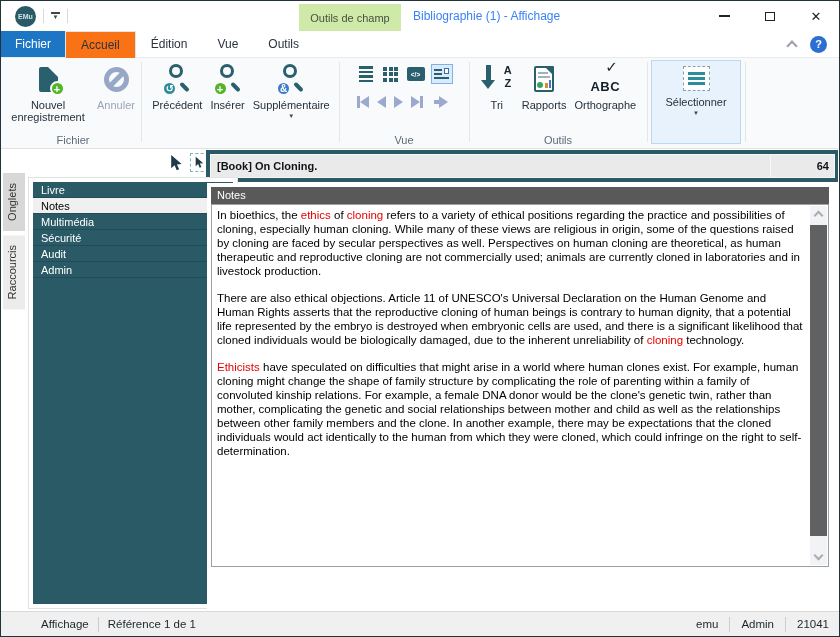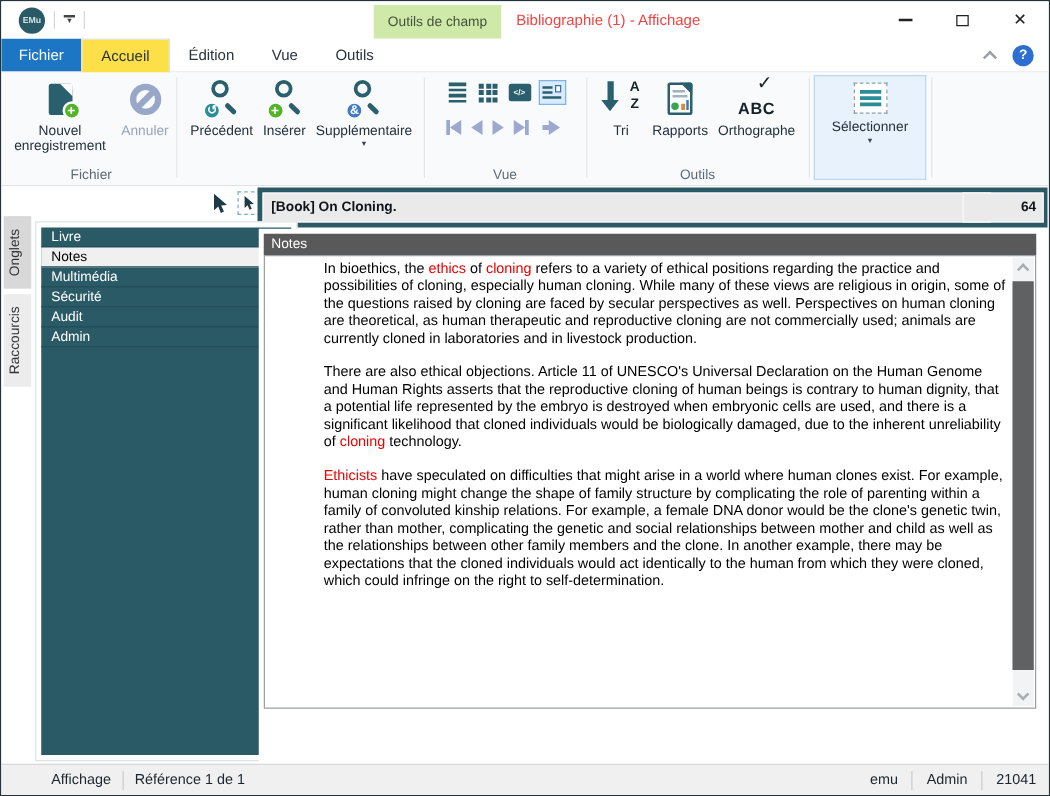--- a/index.html
+++ b/index.html
@@ -8,31 +8,31 @@
 
   
   .titlebar{position:absolute;top:0;left:0;right:0;height:30px;background:#fff;display:flex;align-items:center;}
   .qat{display:flex;align-items:center;gap:7px;padding-left:14px;}
   .logo{width:21px;height:21px;border-radius:50%;background:#2a5a66;color:#cfe3e8;font-size:7px;font-weight:bold;display:flex;align-items:center;justify-content:center;}
   .qsep{width:1px;height:14px;background:#d8d8d8;}
   .qat-drop{display:flex;flex-direction:column;align-items:center;color:#444;cursor:default;}
   .qat-drop .bar{width:9px;height:2px;background:#444;margin-bottom:1px;}
   .qat-drop .tri{font-size:6px;line-height:5px;}
   .ctx-head{position:absolute;left:298px;top:3px;width:102px;height:27px;background:#cfe9a8;color:#45523e;display:flex;align-items:center;justify-content:center;font-size:11px;}
-  .wtitle{position:absolute;left:412px;top:0;height:30px;display:flex;align-items:center;font-size:12px;color:#ef4444;}
+  .wtitle{position:absolute;left:412px;top:0;height:30px;display:flex;align-items:center;font-size:12px;color:#3b82f6;}
   .wctrl{margin-left:auto;display:flex;height:30px;}
   .wbtn{width:46px;height:30px;display:flex;align-items:center;justify-content:center;color:#222;font-size:13px;}
   .minbar{width:11px;height:1.5px;background:#222;display:block;}
   .maxbox{width:10px;height:9px;border:1.4px solid #222;display:block;}
 
   
   .tabrow{position:absolute;top:30px;left:0;right:0;height:27px;background:#fff;display:flex;align-items:stretch;border-bottom:1px solid #e8ebee;}
   .mtab{display:flex;align-items:center;padding:0 15px;font-size:12px;color:#2a333c;cursor:default;}
   .mtab.blue{background:#1d76c4;color:#fff;padding:0 14px;}
-  .mtab.active{background:#fde047;border:1px solid #e1e5e8;border-bottom:none;margin-bottom:-1px;}
+  .mtab.active{background:#f97316;border:1px solid #e1e5e8;border-bottom:none;margin-bottom:-1px;}
   .mtab.ctx{position:absolute;left:298px;top:0;width:102px;height:27px;justify-content:center;background:#fdfdfc;border-left:1px solid #e5e8e2;border-right:1px solid #7f1d1d;margin-top:31px;}
   .tabrow-right{margin-left:auto;display:flex;align-items:center;gap:14px;padding-right:12px;}
   .chev-up{width:8px;height:8px;border-top:2px solid #9aa0a6;border-right:2px solid #9aa0a6;transform:rotate(-45deg);margin-top:4px;}
   .helpbtn{width:17px;height:17px;border-radius:50%;background:#2d6fd1;color:#fff;font-weight:bold;font-size:11px;display:flex;align-items:center;justify-content:center;}
 
   
   .ribbon{position:absolute;top:57px;left:0;right:0;height:91px;background:#f8fafb;border-bottom:1px solid #dfe3e6;}
   .gsep{position:absolute;top:4px;height:80px;width:1px;background:#e3e7ea;}
   .grp{position:absolute;top:2px;height:72px;display:flex;align-items:flex-start;justify-content:center;}
   .glabel{position:absolute;top:74px;left:0;width:100%;text-align:center;font-size:11px;color:#5d6b79;}
@@ -110,21 +110,21 @@
   .vtab.sel{background:#d8d8d8;}
 
   .sidepanel{position:absolute;left:27px;top:28px;width:210px;bottom:2px;background:#fff;border:1px solid #e0e3e6;}
   .sidelist{position:absolute;left:4px;top:4px;right:4px;bottom:4px;background:#2a5a66;}
   .side-row{height:16px;line-height:16px;padding-left:8px;color:#fff;border-bottom:1px solid #214c57;cursor:default;}
   .side-row.sel{background:#f0f0f0;color:#000;}
 
   .mainpanel{position:absolute;left:206px;top:34px;right:2px;bottom:0;background:#fff;}
   .fieldbar{position:absolute;left:4px;top:4px;right:8px;height:17px;background:#595959;color:#fff;line-height:17px;padding-left:6px;}
   .textarea{position:absolute;left:4px;top:21px;right:8px;height:363px;background:#fff;border:1px solid #9aa0a5;}
-  .notes-text{position:absolute;left:0;top:0;right:19px;bottom:0;overflow:hidden;padding:3px 4px 0 5px;font-size:11.5px;line-height:14px;color:#000;margin-left:42px;}
+  .notes-text{position:absolute;left:0;top:0;right:19px;bottom:0;overflow:hidden;padding:3px 4px 0 5px;font-size:11.5px;line-height:14px;color:#000;}
   .notes-text p{margin:0 0 13px 0;}
   .notes-text .red{color:#e90000;}
   .vscroll{position:absolute;top:1px;right:1px;bottom:1px;width:17px;background:#f1f3f4;}
   .sb-btn{position:absolute;left:0;width:17px;height:16px;display:flex;align-items:center;justify-content:center;}
   .sb-btn.up{top:0;}
   .sb-btn.down{bottom:0;}
   .sb-chv{width:7px;height:7px;border-left:2px solid #a8aeb4;border-top:2px solid #a8aeb4;}
   .sb-chv.u{transform:rotate(45deg);margin-top:3px;}
   .sb-chv.d{transform:rotate(225deg);margin-bottom:3px;}
   .sb-thumb{position:absolute;left:0;top:19px;bottom:29px;width:17px;background:#5f6163;}

